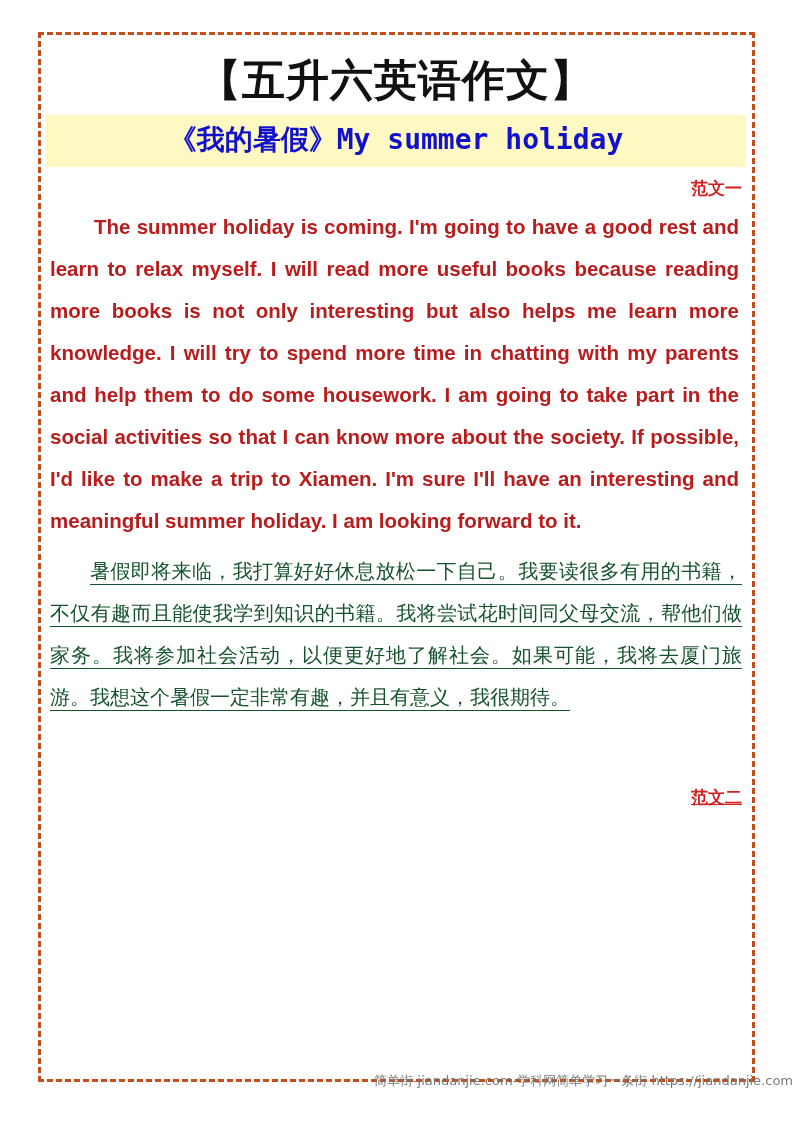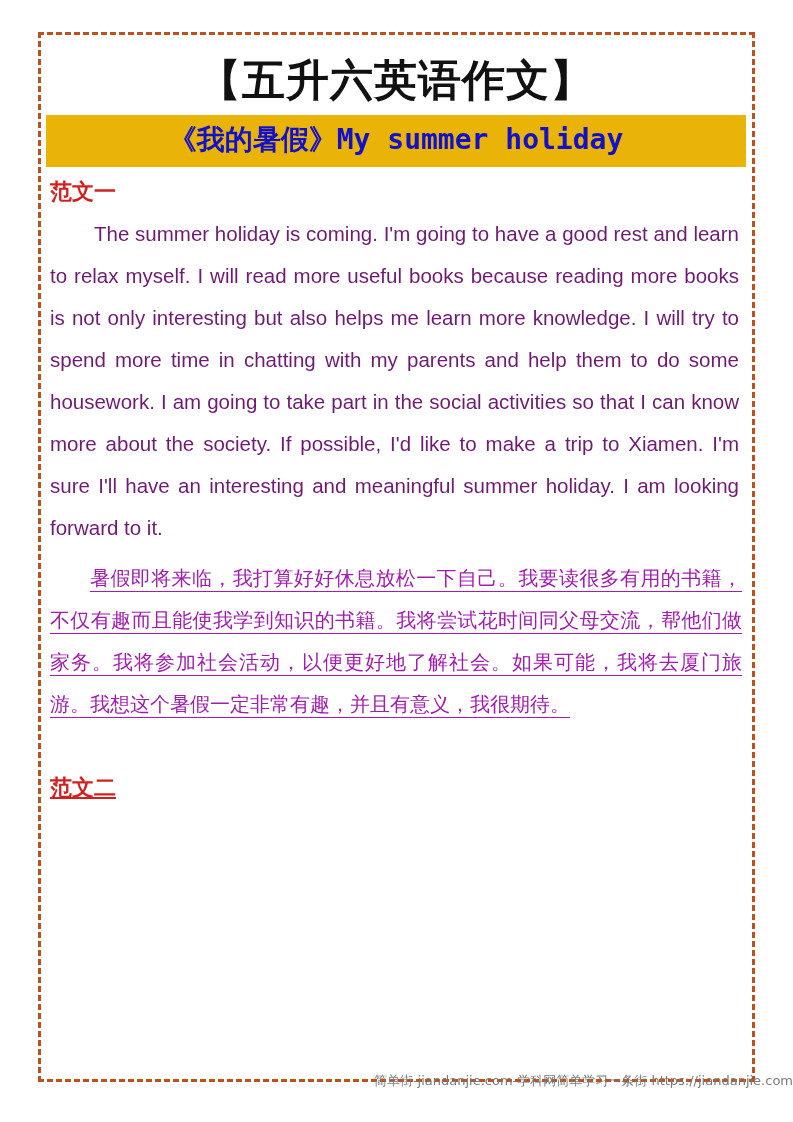--- a/index.html
+++ b/index.html
@@ -42,63 +42,64 @@
     text-align: center;
     font-family: "DejaVu Serif", "Liberation Serif", serif;
     font-weight: bold;
     font-size: 43px;
     letter-spacing: 1px;
     color: #111111;
     margin: 12px 0 10px 0;
     line-height: 1.15;
   }
   .subtitle-band {
-    background: #eab308;
+    background: #fef9c3;
     text-align: center;
     padding: 6px 0 8px 0;
     margin: 0 -4px 4px -4px;
   }
   .subtitle {
     font-size: 28px;
     font-weight: bold;
     color: #1111cc;
     font-family: "DejaVu Sans Mono", "Liberation Mono", monospace;
     letter-spacing: 0px;
     white-space: nowrap;
   }
   .subtitle .cn {
     font-family: "DejaVu Serif", "Liberation Serif", serif;
   }
   .section-label {
-    text-align: left;
+    text-align: right;
     color: #d41f1f;
     font-weight: bold;
-    font-size: 22px;
+    font-size: 17px;
     margin: 10px 0 6px 0;
     font-family: "DejaVu Sans", sans-serif;
   }
   .section-label.second {
-    margin-top: 48px;
+    margin-top: 68px;
     margin-bottom: 10px;
     text-decoration: underline;
   }
   p.en {
     font-size: 20.5px;
     line-height: 42px;
-    color: #701a75;
+    color: #b91c1c;
     text-align: justify;
     text-align-last: left;
     margin: 0 3px 2px 0;
     text-indent: 44px;
     font-family: "Liberation Sans", sans-serif;
+    font-weight: bold;
   }
   p.cn {
     font-size: 20px;
     line-height: 42px;
-    color: #a21caf;
+    color: #14532d;
     text-align: justify;
     text-align-last: left;
     margin: 8px 0 0 0;
     text-indent: 40px;
     font-family: "DejaVu Sans", sans-serif;
     text-decoration: underline;
     text-underline-offset: 6px;
     text-decoration-thickness: 1px;
   }
   .footer {

